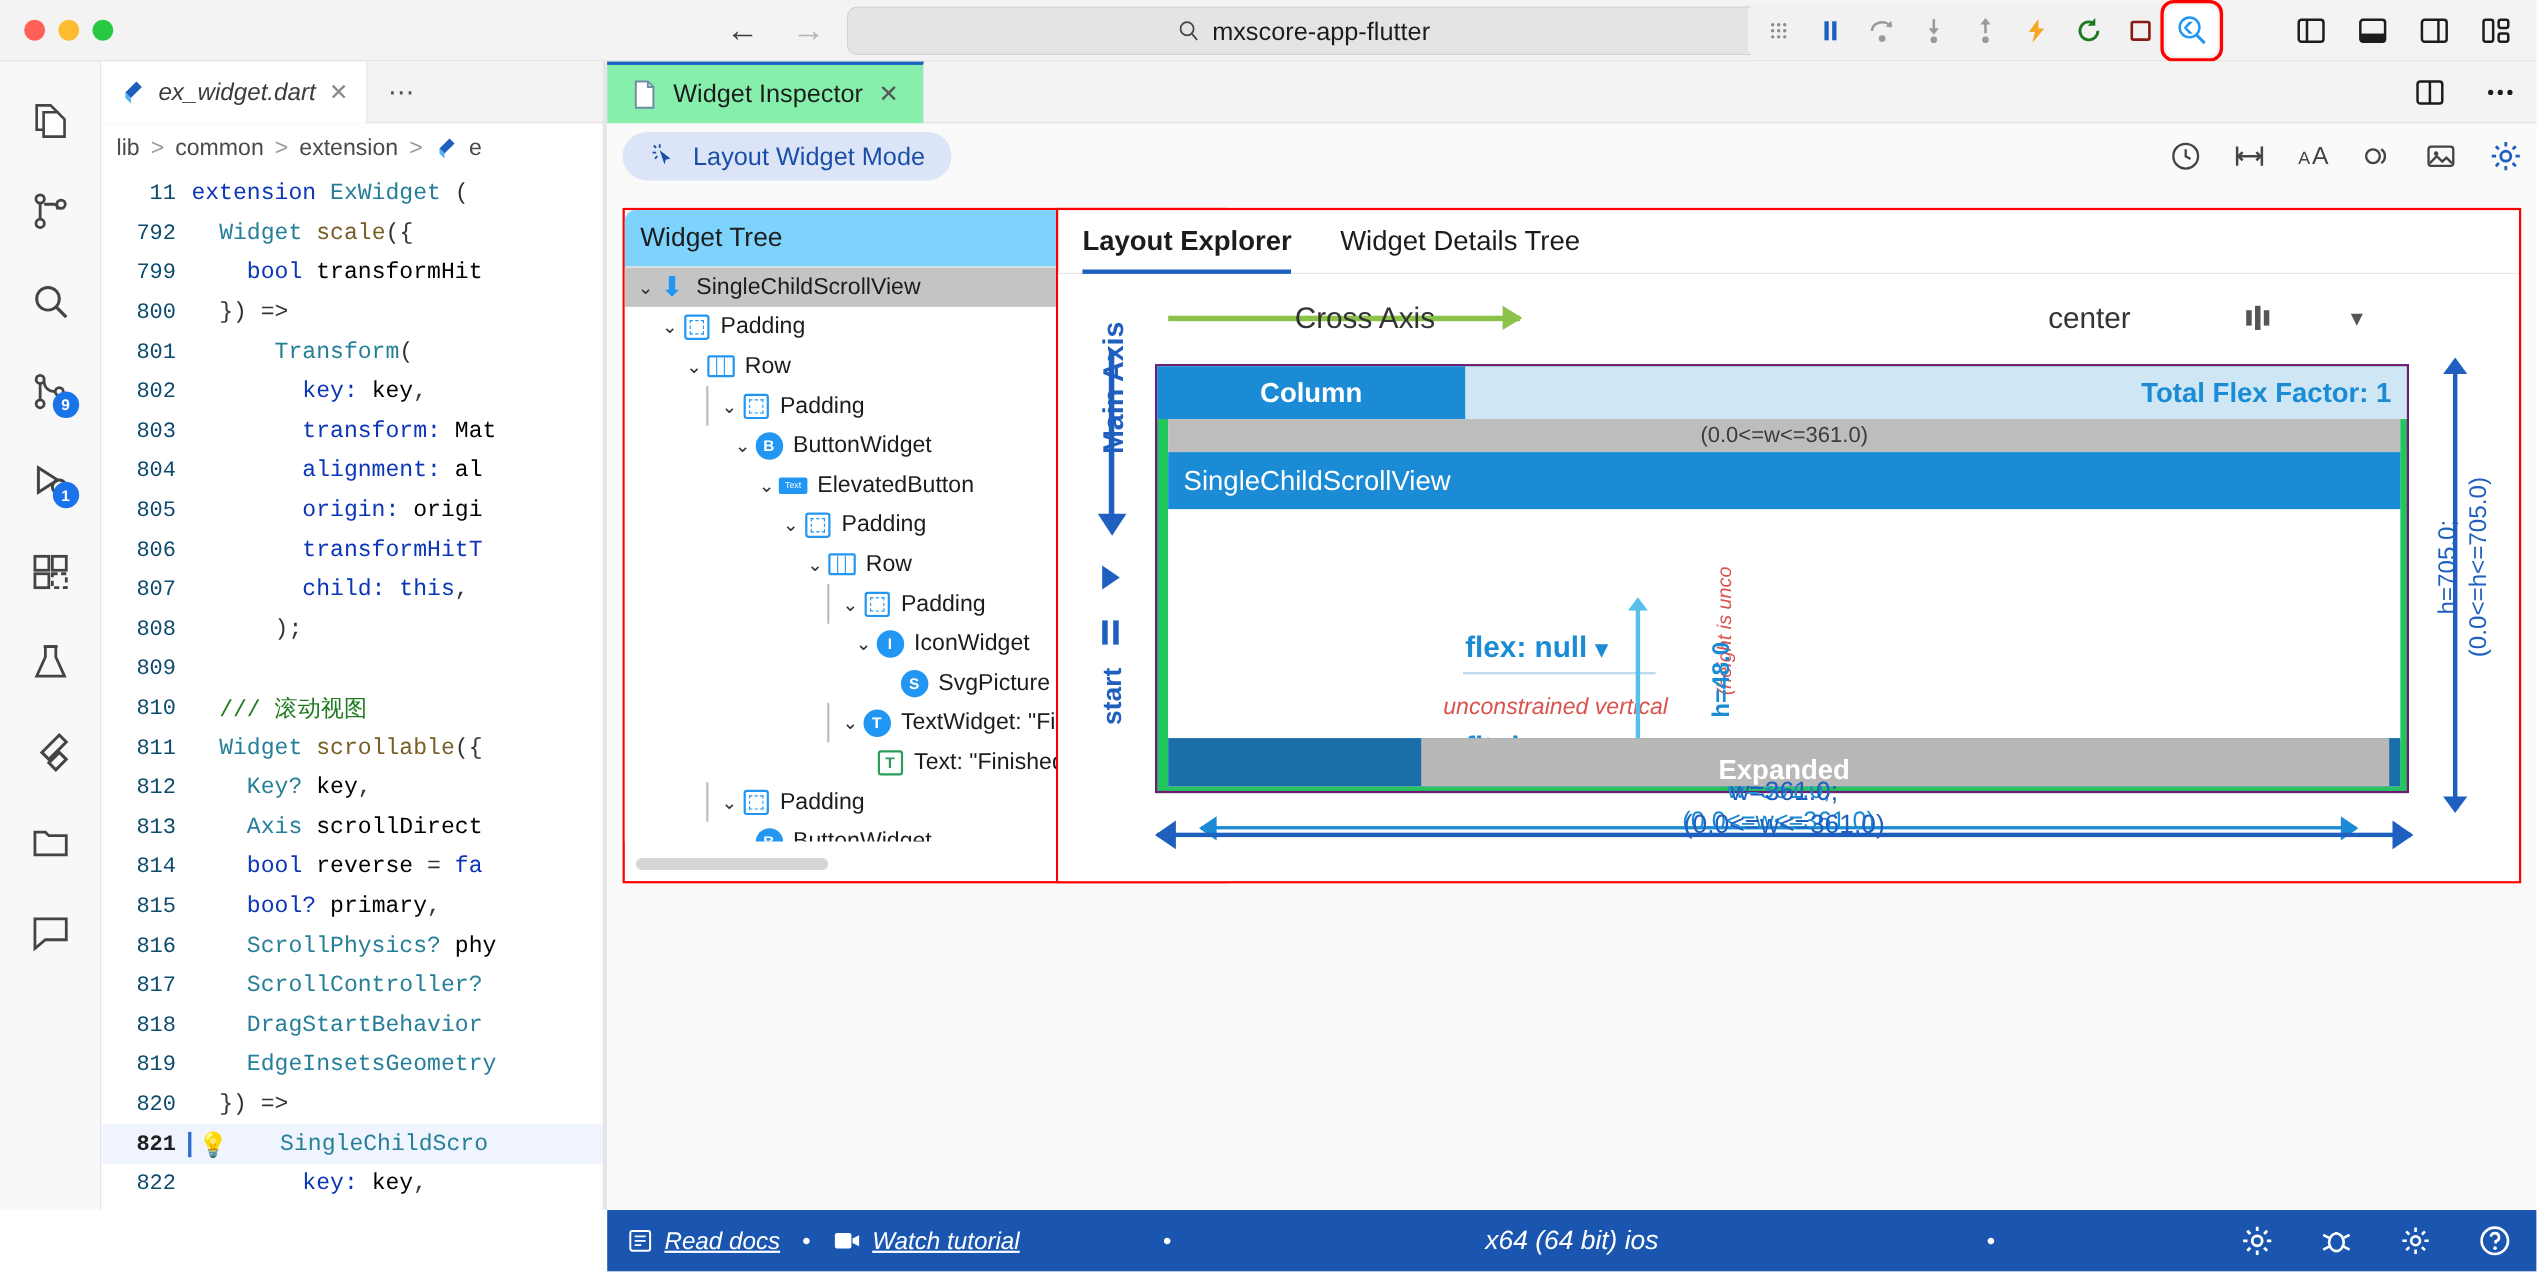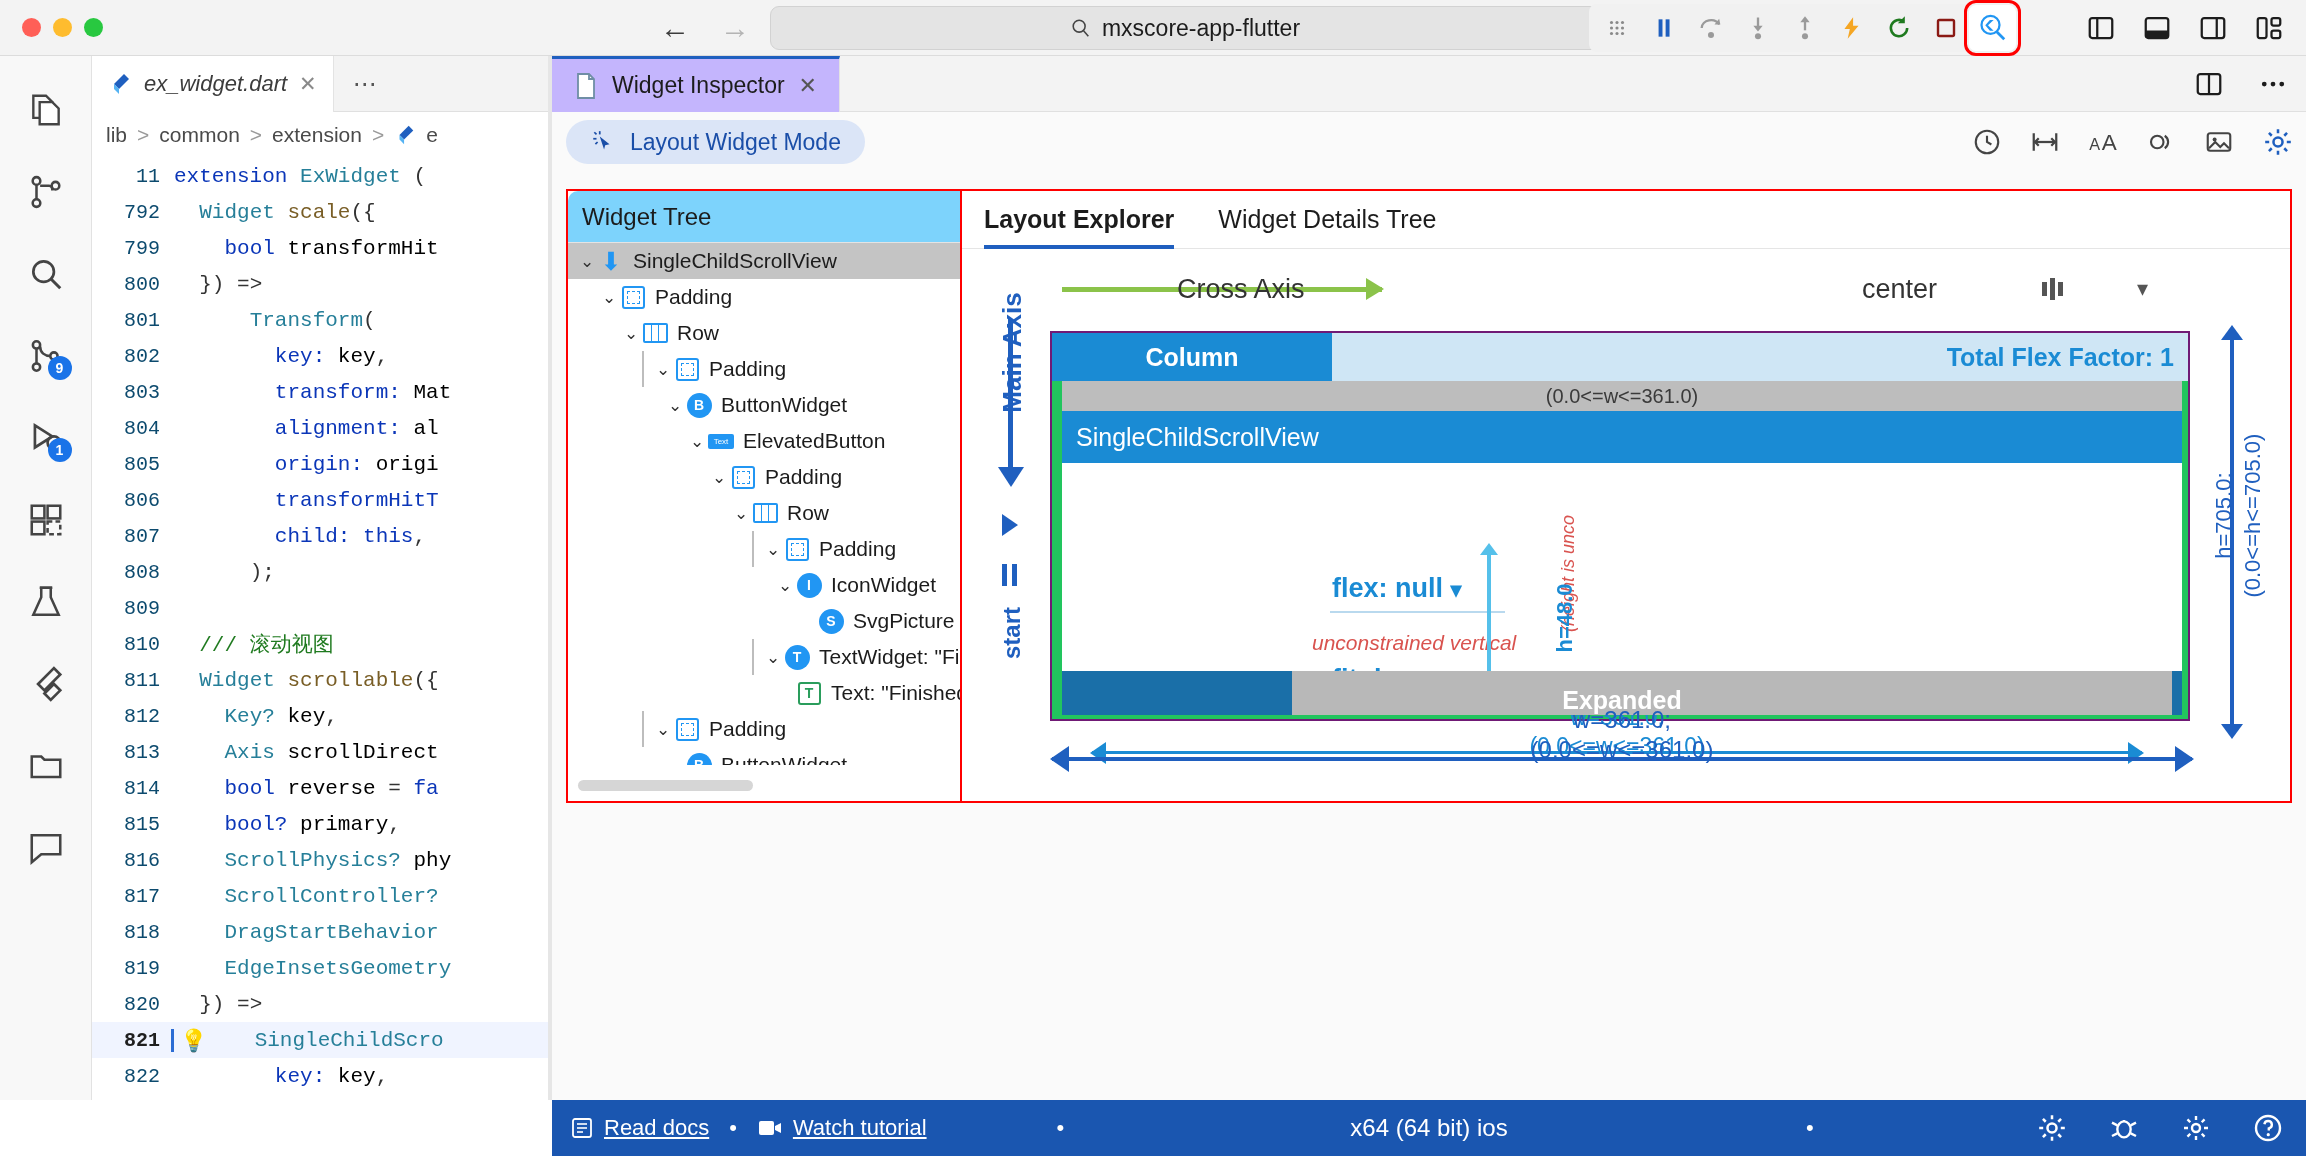--- a/index.html
+++ b/index.html
@@ -81,21 +81,21 @@
 
   
   .vsplit { position:absolute; left:548px; top:56px; width:4px; height:1100px; background:#e6e6e6; }
 
   
   .devtools { position:absolute; left:552px; top:56px; width:1754px; height:1100px; background:#fafafa; }
 
   .dt-tabstrip { position:absolute; left:0; top:0; width:1754px; height:56px; background:#f3f3f3; border-bottom:1px solid #e0e0e0; display:flex; align-items:flex-start; }
   .dt-tab {
     display:flex; align-items:center; gap:14px; height:56px; padding:0 22px;
-    background:#c4b5fd; border-top:3px solid #1f5fbf; border-right:1px solid #e3e3e3;
+    background:#86efac; border-top:3px solid #1f5fbf; border-right:1px solid #e3e3e3;
   }
   .dt-tab .name { font-size:23px; color:#1c1c1c; }
   .dt-tab .x { font-size:22px; color:#555; }
   .dt-right-icons { position:absolute; right:18px; top:0; height:56px; display:flex; align-items:center; gap:34px; }
 
   .dt-toolbar { position:absolute; left:0; top:56px; width:1754px; height:60px; display:flex; align-items:center; }
   .selmode {
     margin-left:14px; height:44px; padding:0 24px; border-radius:22px; background:#dbe5f7;
     display:flex; align-items:center; gap:14px;
   }
@@ -206,21 +206,21 @@
 
   .bottom-meas { position:absolute; left:90px; bottom:28px; width:1140px; height:60px; }
   .bm-line { position:absolute; left:0; top:44px; width:100%; height:4px; background:#1f5fbf; }
   .bm-line:before { content:""; position:absolute; left:-2px; top:-11px; border-top:13px solid transparent; border-bottom:13px solid transparent; border-right:19px solid #1f5fbf; }
   .bm-line:after { content:""; position:absolute; right:-2px; top:-11px; border-top:13px solid transparent; border-bottom:13px solid transparent; border-left:19px solid #1f5fbf; }
   .bm-lbl { position:absolute; left:0; top:-8px; width:100%; text-align:center; font-size:24px; color:#1f5fbf; line-height:1.25; }
 
   
   .statusbar {
     position:absolute; left:552px; bottom:0; width:1754px; height:56px; background:#1a56b0;
-    display:flex; align-items:center; color:#fff;
+    display:flex; align-items:center; color:#fff;font-style:italic;
   }
   .sb-left { display:flex; align-items:center; gap:20px; padding-left:18px; }
   .sb-link { display:flex; align-items:center; gap:10px; font-size:22px; text-decoration:underline; color:#fff; }
   .sb-dot { font-size:22px; }
   .sb-mid { position:absolute; left:50%; transform:translateX(-50%); font-size:24px; }
   .sb-right { position:absolute; right:22px; display:flex; align-items:center; gap:40px; }
   .statusbar-left-fill { position:absolute; left:0; bottom:0; width:552px; height:56px; background:#fff; }
 </style>
 </head>
 <body>

